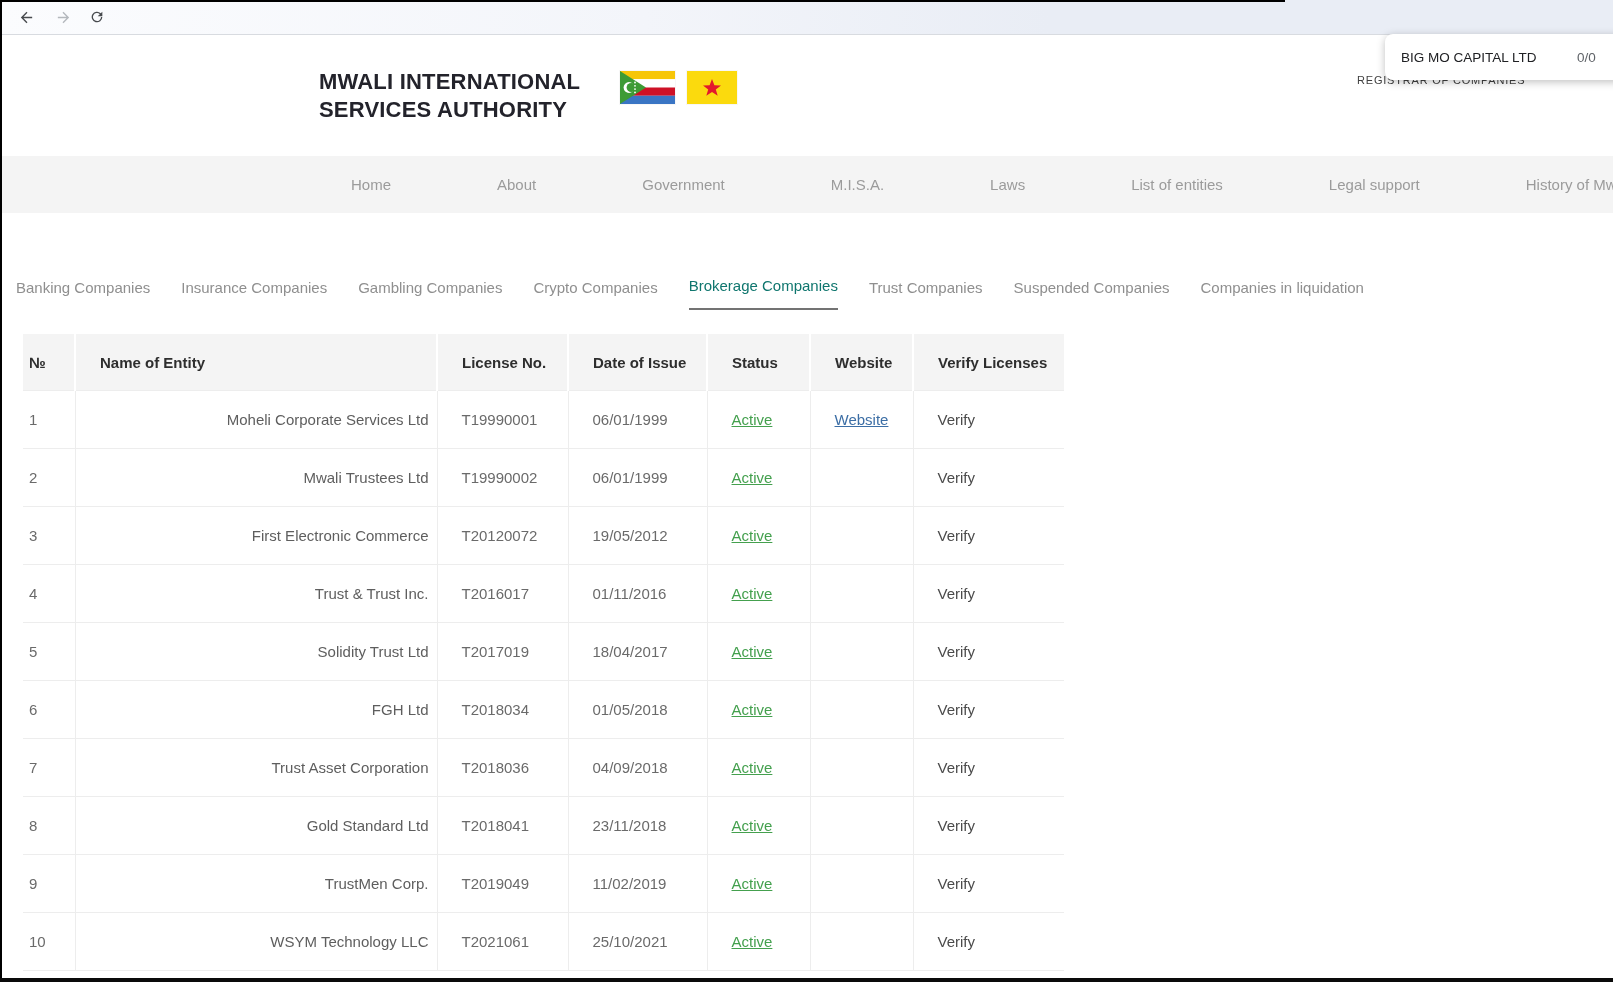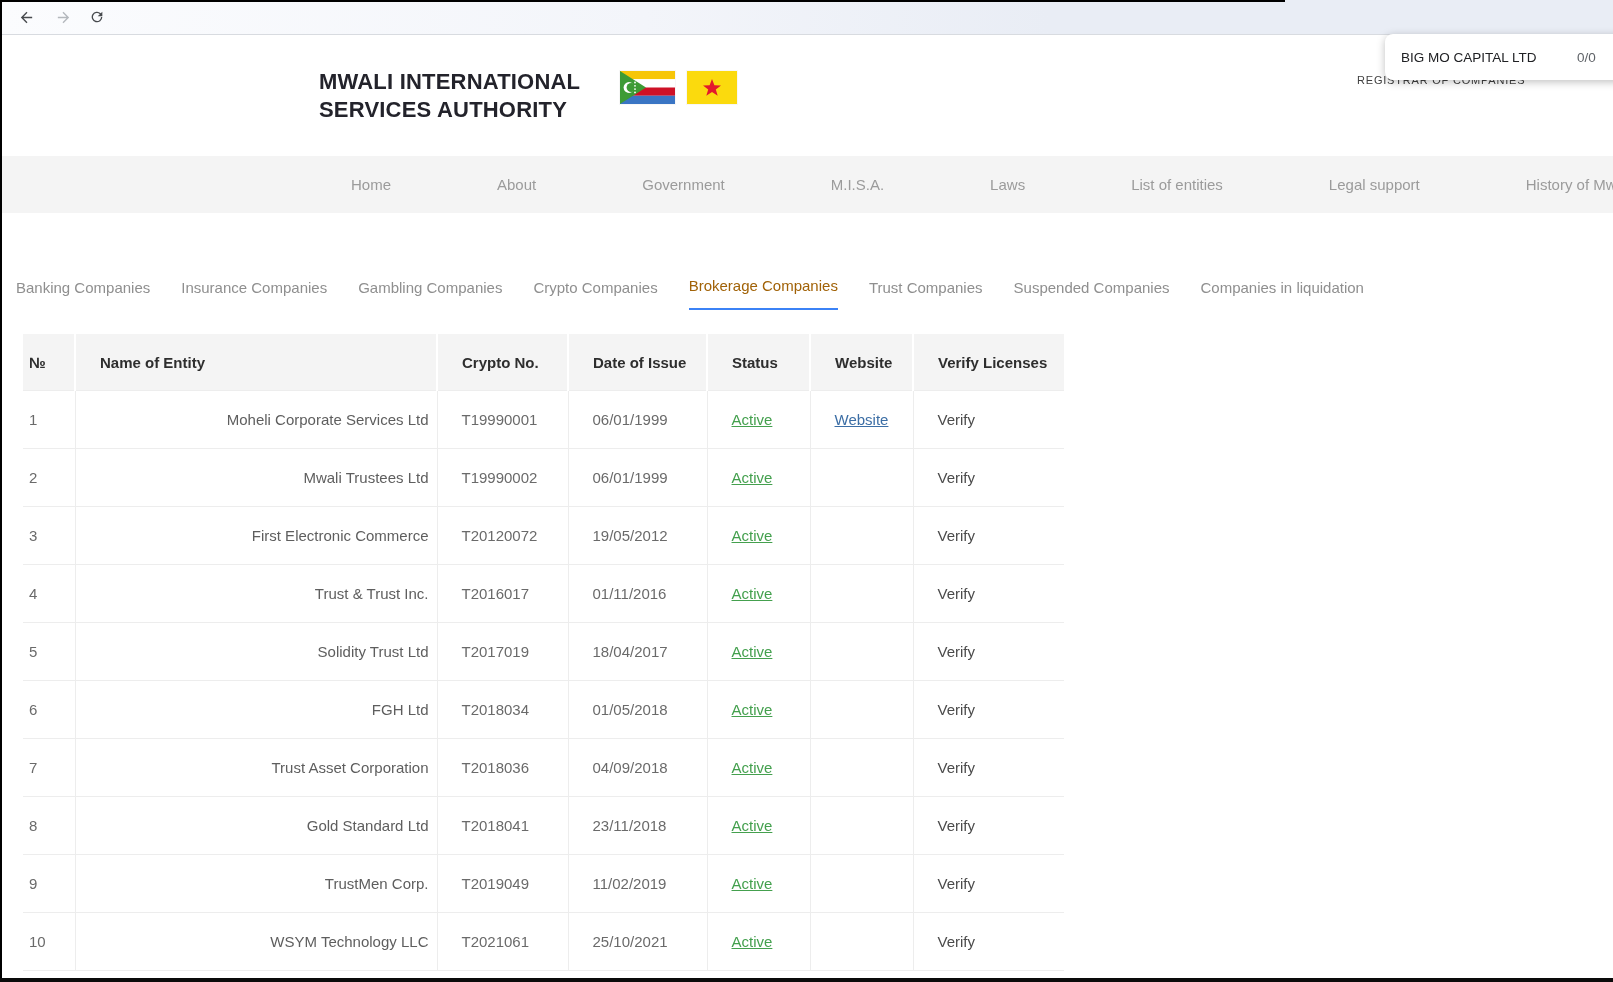--- a/index.html
+++ b/index.html
@@ -35,21 +35,21 @@
   .registrar-text{position:absolute;left:1357px;top:39px;font-size:11px;color:#3f3f3f;
                   letter-spacing:.8px;white-space:nowrap;z-index:5;}
   
   .mainnav{position:absolute;left:0;top:156px;width:1613px;height:57px;background:#f4f4f4;
            display:flex;align-items:center;padding-left:351px;box-sizing:border-box;gap:106px;}
   .nav-item{font-size:15px;color:#9b9b9b;white-space:nowrap;cursor:pointer;}
   
   .tabs{position:absolute;left:0;top:262px;width:1613px;height:48px;display:flex;
         align-items:flex-end;padding-left:16px;box-sizing:border-box;gap:31px;}
   .tab{font-size:15px;color:#8f8f8f;white-space:nowrap;cursor:pointer;padding:14px 0 14px 0;}
-  .tab.active{color:#a16207;border-bottom:2px solid #3b82f6;}
+  .tab.active{color:#0f766e;border-bottom:2px solid #737373;}
   
   .entity-table{position:absolute;left:23px;top:334px;border-collapse:collapse;table-layout:fixed;
                 width:1041px;font-size:15px;}
   .entity-table th{background:#f4f4f4;color:#2e2e2e;font-weight:bold;text-align:left;
                    height:56px;padding:0 8px 0 24px;border-left:2px solid #fff;}
   .entity-table th:first-child{border-left:none;padding-left:6px;}
   .entity-table td{height:57px;padding:0 8px 0 24px;border-top:1px solid #ededed;
                    border-left:1px solid #ededed;color:#6a6a6a;}
   .entity-table td:first-child{border-left:none;padding-left:6px;}
   .entity-table td.name{color:#5e5e5e;text-align:right;}
@@ -145,21 +145,21 @@
         <col class="col-lic">
         <col class="col-date">
       <col class="col-status">
         <col class="col-web">
         <col class="col-verify">
     </colgroup>
     <thead>
         <tr id="table-head-row">
           <th>№</th>
           <th>Name of Entity</th>
-          <th>Crypto No.</th>
+          <th>License No.</th>
           <th>Date of Issue</th>
           <th>Status</th>
           <th>Website</th>
           <th>Verify Licenses</th>
         </tr>
       </thead>
     <tbody id="table-body">
         <tr>
           <td>1</td>
           <td class="name">Moheli Corporate Services Ltd</td>

